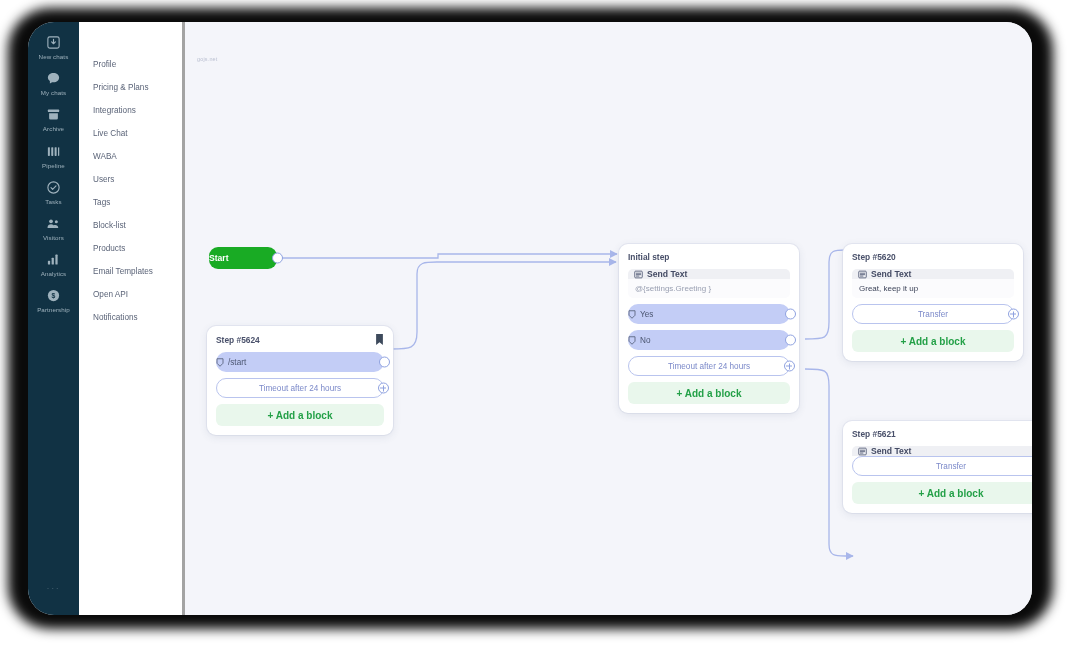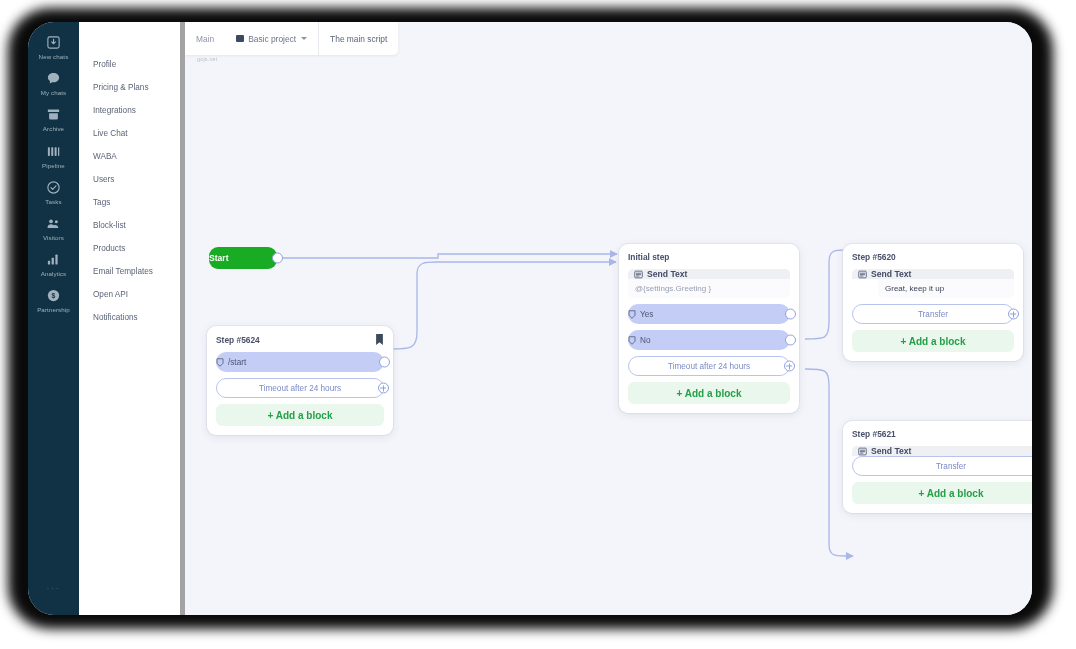--- a/index.html
+++ b/index.html
@@ -92,21 +92,21 @@
     letter-spacing: 1.6px;
     line-height: 1;
   }
 
   
   .menu {
     width: 106px;
     flex: 0 0 106px;
     background: #ffffff;
     padding-top: 31px;
-    border-right: 5px solid #a3a3a3;
+    border-right: 3px solid #a3a3a3;
   }
   .menu-item {
     font-size: 8.2px;
     color: #5b6478;
     padding: 0 0 0 14px;
     height: 23px;
     line-height: 23px;
     white-space: nowrap;
     cursor: pointer;
   }
@@ -207,21 +207,21 @@
     background: #fbfbfd;
     border-radius: 0 0 5px 5px;
     padding: 5px 7px;
     font-size: 8px;
     color: #9aa0b2;
     margin-bottom: 6px;
     min-height: 18px;
     display: flex;
     align-items: center;
   }
-  .blk-body.filled { color: #3d4459; margin-left: 26px; }
+  .blk-body.filled { color: #3d4459; }
 
   .btn-blue {
     position: relative;
     background: #c3cdf6;
     border-radius: 11px;
     height: 20px;
     display: flex;
     align-items: center;
     justify-content: flex-start;
     gap: 4px;
@@ -421,29 +421,20 @@
       <div class="menu-item">Tags</div>
       <div class="menu-item">Block-list</div>
       <div class="menu-item">Products</div>
       <div class="menu-item">Email Templates</div>
       <div class="menu-item">Open API</div>
       <div class="menu-item">Notifications</div>
     </div>
 
     <div class="main">
 
-      <div class="tabbar">
-        <div class="tab">Main</div>
-        <div class="tab sep">
-          <span class="proj-ico"></span>
-          <span class="tab-proj">Basic project</span>
-          <span class="caret"></span>
-        </div>
-        <div class="tab active">The main script</div>
-      </div>
 
       <div class="watermark">gojs.net</div>
 
       <svg class="links" width="820" height="593" viewBox="0 0 820 593">
         <defs>
           <marker id="arrow" markerWidth="7" markerHeight="7" refX="5.4" refY="3" orient="auto">
             <path d="M0,0 L6,3 L0,6 z" fill="#a8b6ea"></path>
           </marker>
         </defs>
         <g fill="none" stroke="#a8b6ea" stroke-width="1.3">

